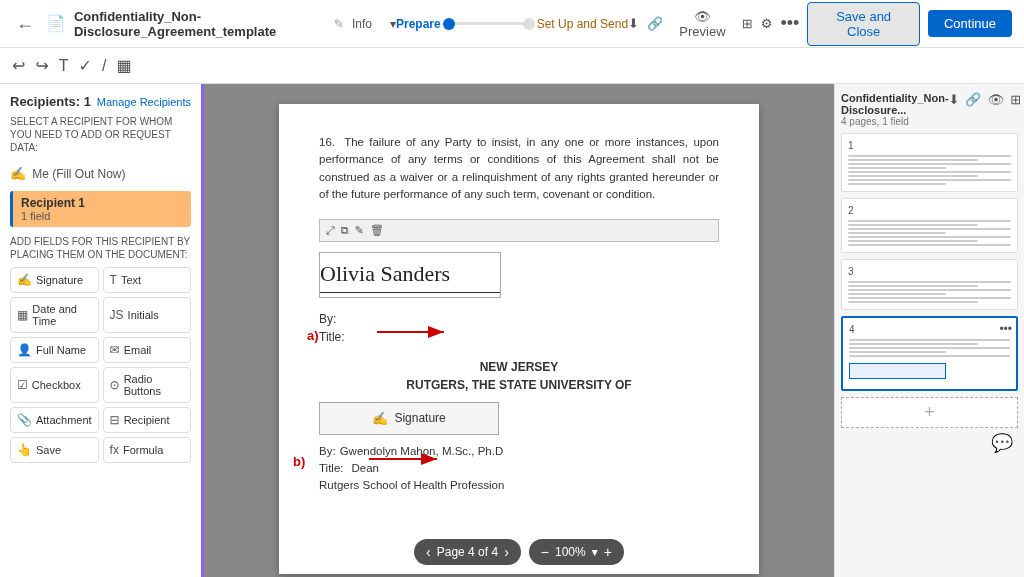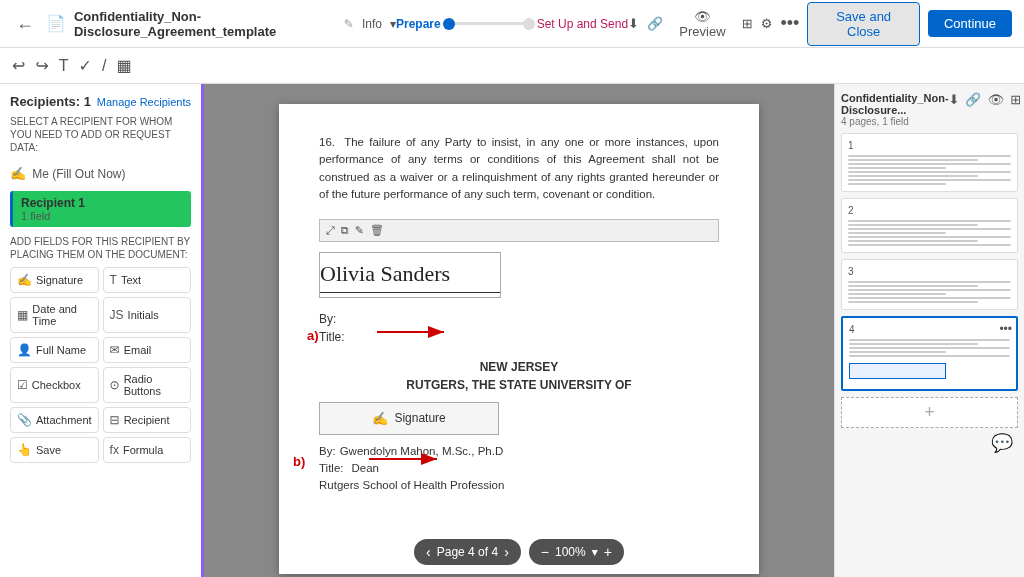--- a/index.html
+++ b/index.html
@@ -11,24 +11,24 @@
       padding: 0 12px; height: 48px; flex-shrink: 0;
     }
     .topbar-left { display: flex; align-items: center; gap: 8px; flex: 1; }
     .topbar-center { display: flex; flex-direction: column; align-items: center; gap: 2px; }
     .topbar-right { display: flex; align-items: center; gap: 8px; flex: 1; justify-content: flex-end; }
 
     .back-btn { background: none; border: none; cursor: pointer; font-size: 18px; color: #555; padding: 4px; }
     .doc-icon { font-size: 16px; }
     .doc-title { font-size: 13px; font-weight: 600; color: #333; }
     .edit-icon { color: #999; font-size: 12px; cursor: pointer; }
-    .info-btn { background: none; border: none; cursor: pointer; font-size: 12px; color: #555; display: flex; align-items: center; gap: 8px; }
+    .info-btn { background: none; border: none; cursor: pointer; font-size: 12px; color: #555; display: flex; align-items: center; gap: 18px; }
 
     .progress-bar-container { display: flex; align-items: center; gap: 8px; }
-    .step { font-size: 12px; color: #be185d; }
+    .step { font-size: 12px; color: #a16207; }
     .step.active { color: #0066cc; font-weight: 600; }
     .progress-line { width: 80px; height: 3px; background: #ddd; position: relative; }
     .progress-dot-left { width: 12px; height: 12px; border-radius: 50%; background: #0066cc; position: absolute; left: -6px; top: -4px; }
     .progress-dot-right { width: 12px; height: 12px; border-radius: 50%; background: #ddd; position: absolute; right: -6px; top: -4px; }
 
     .more-btn { background: none; border: none; cursor: pointer; font-size: 18px; color: #555; }
     .save-send-btn { background: #e5e5e5; border: 1px solid #0066cc; color: #0066cc; padding: 6px 12px; border-radius: 4px; cursor: pointer; font-size: 13px; }
     .continue-btn { background: #0066cc; border: none; color: #fff; padding: 6px 16px; border-radius: 4px; cursor: pointer; font-size: 13px; }
 
     
@@ -44,21 +44,21 @@
     
     .left-panel { width: 204px; background: #fff; border-right: 3px solid #8b5cf6; flex-shrink: 0; padding: 10px; overflow-y: auto; }
     .recipients-header { display: flex; justify-content: space-between; align-items: center; margin-bottom: 6px; }
     .recipients-title { font-size: 13px; font-weight: 600; }
     .manage-link { font-size: 11px; color: #0066cc; cursor: pointer; }
     .select-label { font-size: 10px; color: #555; text-transform: uppercase; line-height: 1.3; margin-bottom: 8px; }
 
     .me-option { display: flex; align-items: center; gap: 6px; padding: 4px 0; cursor: pointer; font-size: 12px; color: #555; }
     .pen-icon { font-size: 13px; }
 
-    .recipient-item { background: #22c55e; border-left: 3px solid #0066cc; border-radius: 3px; padding: 5px 8px; margin: 6px 0; cursor: pointer; }
+    .recipient-item { background: #fdba74; border-left: 3px solid #0066cc; border-radius: 3px; padding: 5px 8px; margin: 6px 0; cursor: pointer; }
     .recipient-name { font-size: 12px; font-weight: 600; color: #333; }
     .recipient-field { font-size: 11px; color: #555; }
 
     .add-fields-label { font-size: 10px; color: #555; text-transform: uppercase; line-height: 1.3; margin: 8px 0 6px; }
 
     .fields-grid { display: grid; grid-template-columns: 1fr 1fr; gap: 4px; }
     .field-btn {
       display: flex; align-items: center; gap: 4px; border: 1px solid #ddd; border-radius: 4px;
       padding: 5px 6px; font-size: 11px; cursor: pointer; background: #fff; color: #333;
     }

